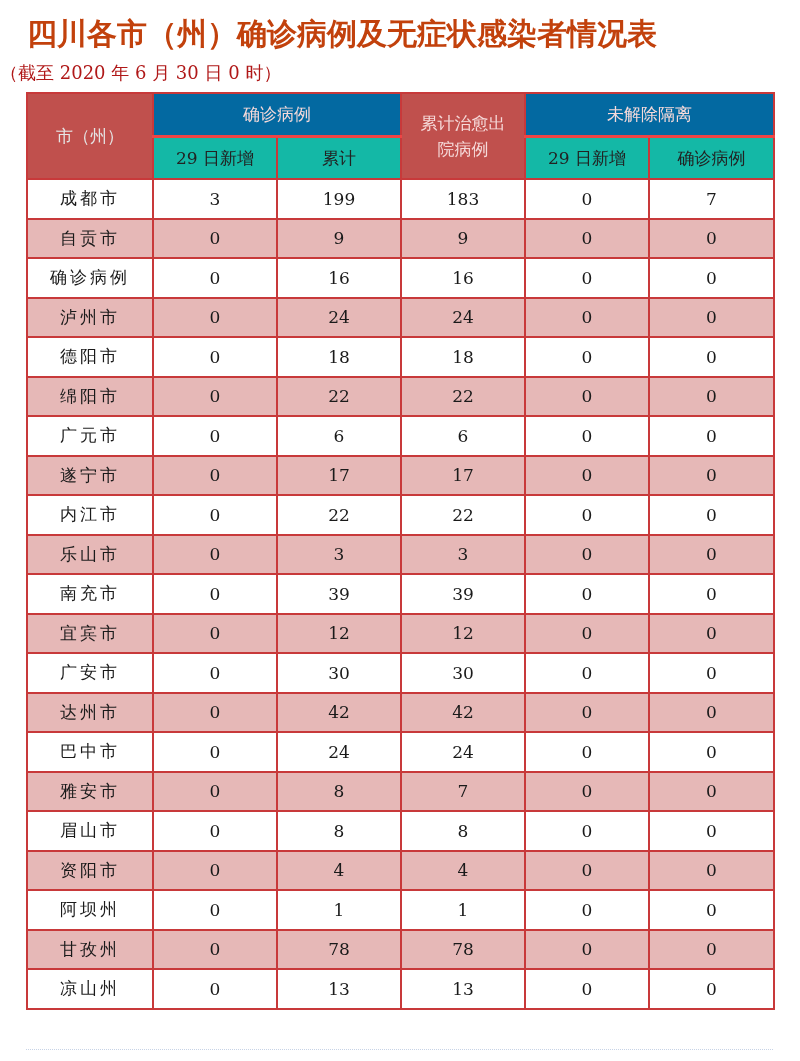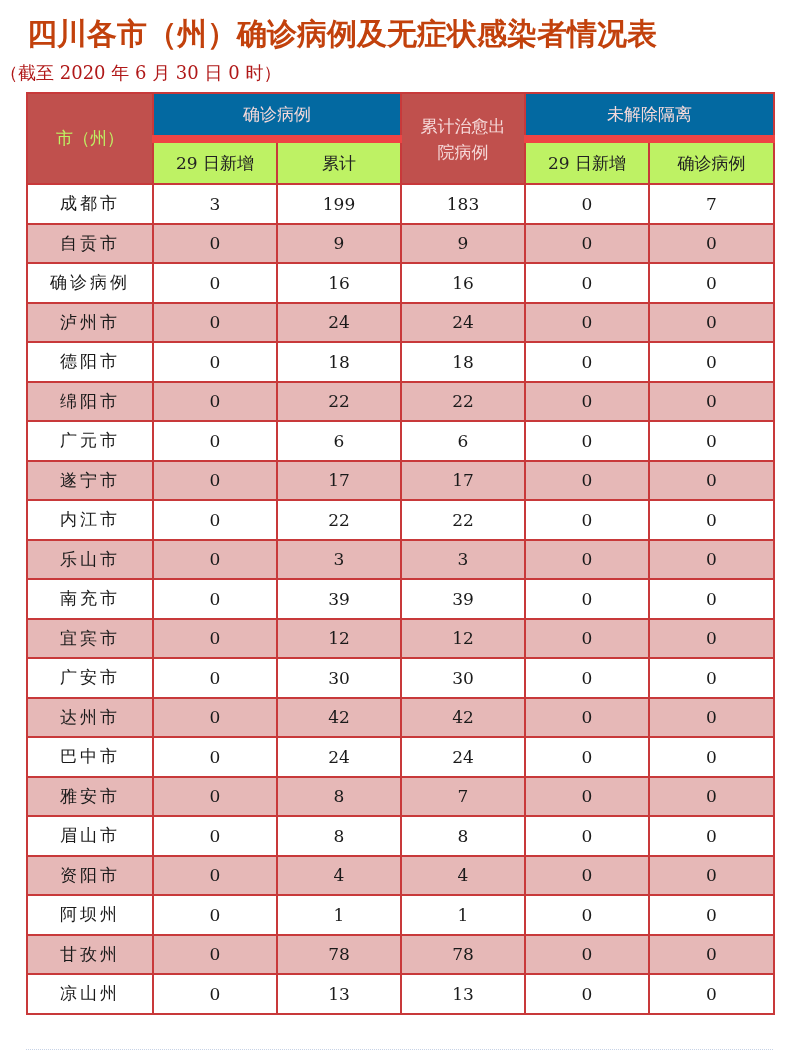--- a/index.html
+++ b/index.html
@@ -8,22 +8,22 @@
   .title { position: absolute; left: 0; top: 14px; width: 684px; text-align: center;
            color: #c2410c; font-family: "DejaVu Sans", "Liberation Sans", sans-serif;
            font-size: 30px; font-weight: bold; letter-spacing: 0px; line-height: 40px; }
   .subtitle { position: absolute; left: 0; top: 60px; width: 800px; text-align: left;
               color: #b01818; font-size: 18px; line-height: 26px; }
   .tbl { position: absolute; left: 26px; top: 92px; width: 747px;
          border-collapse: collapse; table-layout: fixed; }
   .tbl td, .tbl th { border: 2px solid #c8393a; text-align: center; padding: 0;
                      font-weight: normal; font-size: 17px; color: #1a1a1a; }
   .tbl th.top { background: #0369a1; color: #f6dada; height: 41px; }
-  .tbl th.sub { background: #bef264; color: #222; height: 40px; border-top: 8px solid #ef4444; }
-  .tbl th.region-h { background: #c0504d; color: #bef264; margin-left: 12px; }
+  .tbl th.sub { background: #14b8a6; color: #222; height: 40px; border-top: 3px solid #ef4444; }
+  .tbl th.region-h { background: #c0504d; color: #e5e5e5; margin-left: 12px; }
   .tbl th.cured-h { background: #c0504d; color: #f6dada; line-height: 26px; margin-left: 29px; }
   .tbl tr.row td { height: 37.5px; }
   .tbl tr.row:nth-child(odd) td { background: #ffffff; }
   .tbl tr.row:nth-child(even) td { background: #e6b8b7; }
   .tbl .name { letter-spacing: 3px; margin-top: 20px; }
   .footer-line { position: absolute; left: 26px; top: 1049px; width: 747px; height: 0;
                  border-top: 1px dotted #c7d3e6; }
 </style>
 </head>
 <body>

